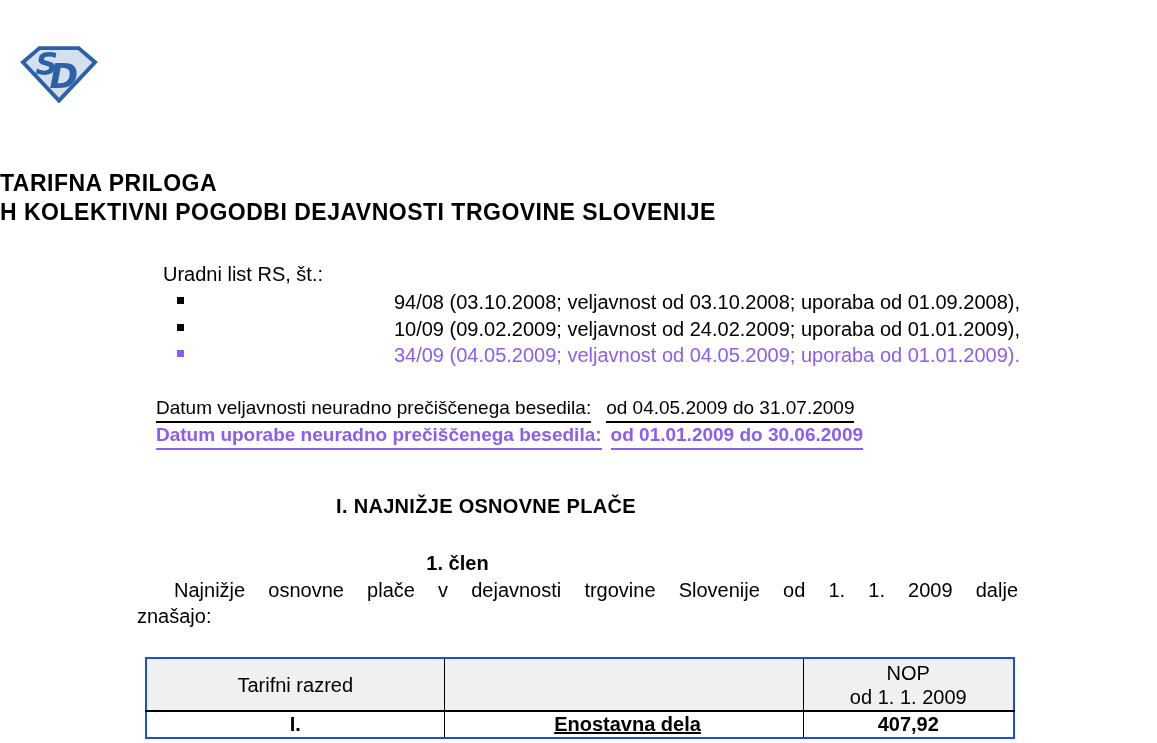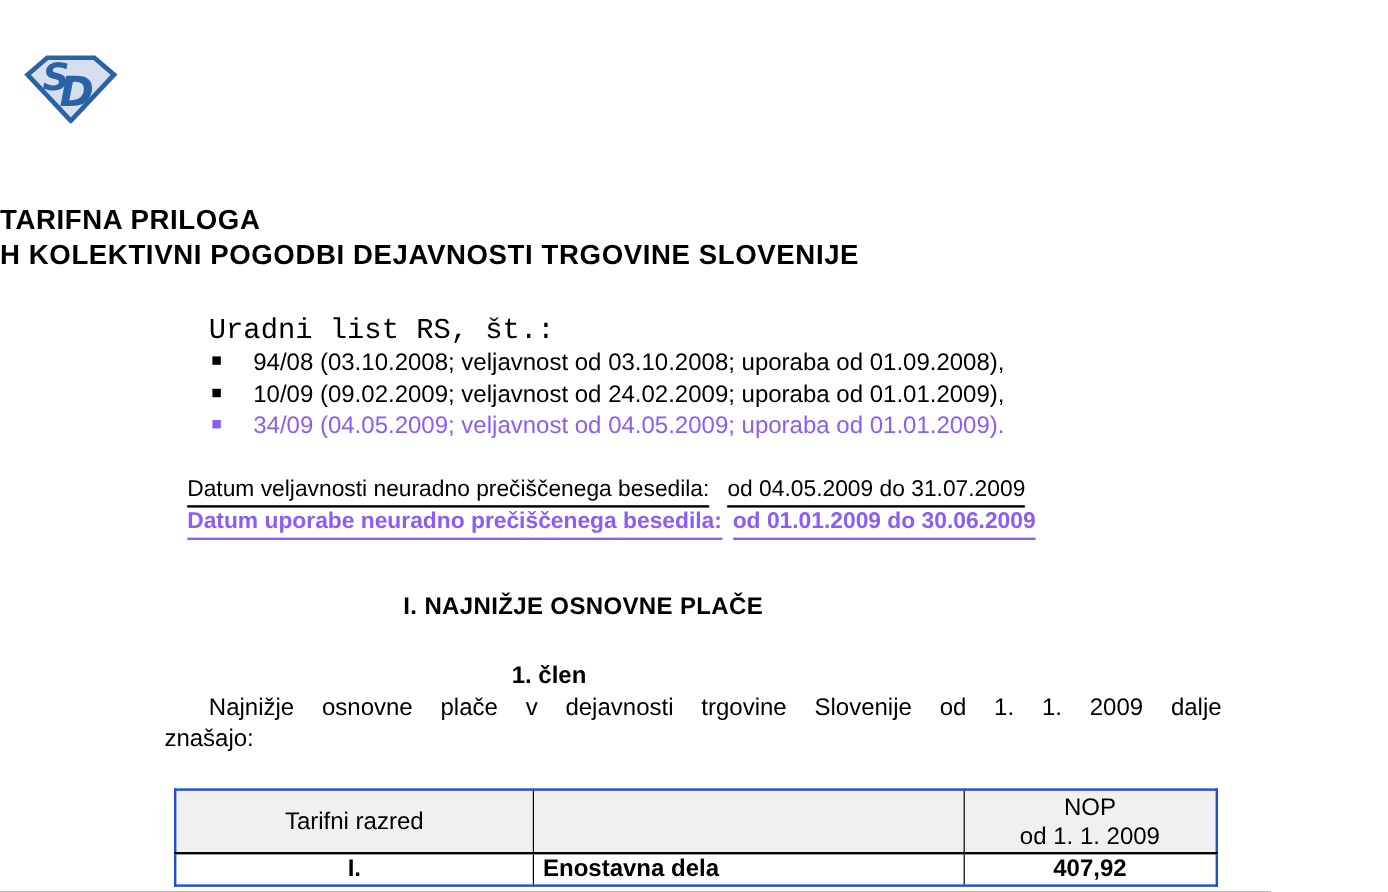--- a/index.html
+++ b/index.html
@@ -13,28 +13,28 @@
 
   .logo { position: absolute; left: 19px; top: 45px; width: 80px; height: 58px; }
 
   .title-block {
     position: absolute; left: 0; top: 169px; width: 1157px;
     text-align: left; font-weight: bold; font-size: 23px; line-height: 29px;
     letter-spacing: 0.5px;
   }
 
   .gazette-heading {
-    position: absolute; left: 174px; top: 263px; font-size: 24px; font-family: Liberation Mono, monospace;
+    position: absolute; left: 163px; top: 263px; font-size: 20px;
   }
 
   .gazette-list {
     position: absolute; left: 174px; top: 289px; width: 846px;
     list-style: none; font-size: 20px; line-height: 26.5px;
   }
-  .gazette-list li { position: relative; padding-left: 37px; }
+  .gazette-list li { position: relative; padding-left: 37px; text-align: right; }
   .bullet-sq {
     position: absolute; left: 3px; top: 8px; width: 7px; height: 7px;
     background: currentColor; display: inline-block;
   }
   .red { color: #8b5cf6; }
 
   .datum-block {
     position: absolute; left: 156px; top: 394px; font-size: 19px; line-height: 27px;
     white-space: nowrap;
   }
@@ -70,21 +70,21 @@
   table.tariff { border: 2px solid #1d4ed8; }
   table.tariff thead th {
     font-weight: normal; background: #f0f0f0; height: 53px;
     border-bottom: 2px solid #000; vertical-align: middle; text-align: center;
     line-height: 24px;
   }
   table.tariff tbody td {
     font-weight: bold; height: 27px; vertical-align: middle; text-align: center;
     background: #fff;
   }
-  table.tariff tbody td.left { text-align: left; padding-left: 8px; }
+  table.tariff tbody td.left { text-align: center; padding-left: 8px; text-decoration: underline; }
 </style>
 </head>
 <body>
 
 <div class="page">
 
   <svg class="logo" viewBox="0 0 100 74">
     <polygon points="4,22 25,4 75,4 96,22 50,71" fill="#d6dfed" stroke="#2a62a8" stroke-width="5" stroke-linejoin="miter"></polygon>
     <text x="20" y="38" font-size="40" font-weight="bold" font-style="italic" font-family="DejaVu Sans, sans-serif" fill="#2a62a8">S</text>
     <text x="38" y="55" font-size="44" font-weight="bold" font-style="italic" font-family="DejaVu Sans, sans-serif" fill="#2a62a8">D</text>

